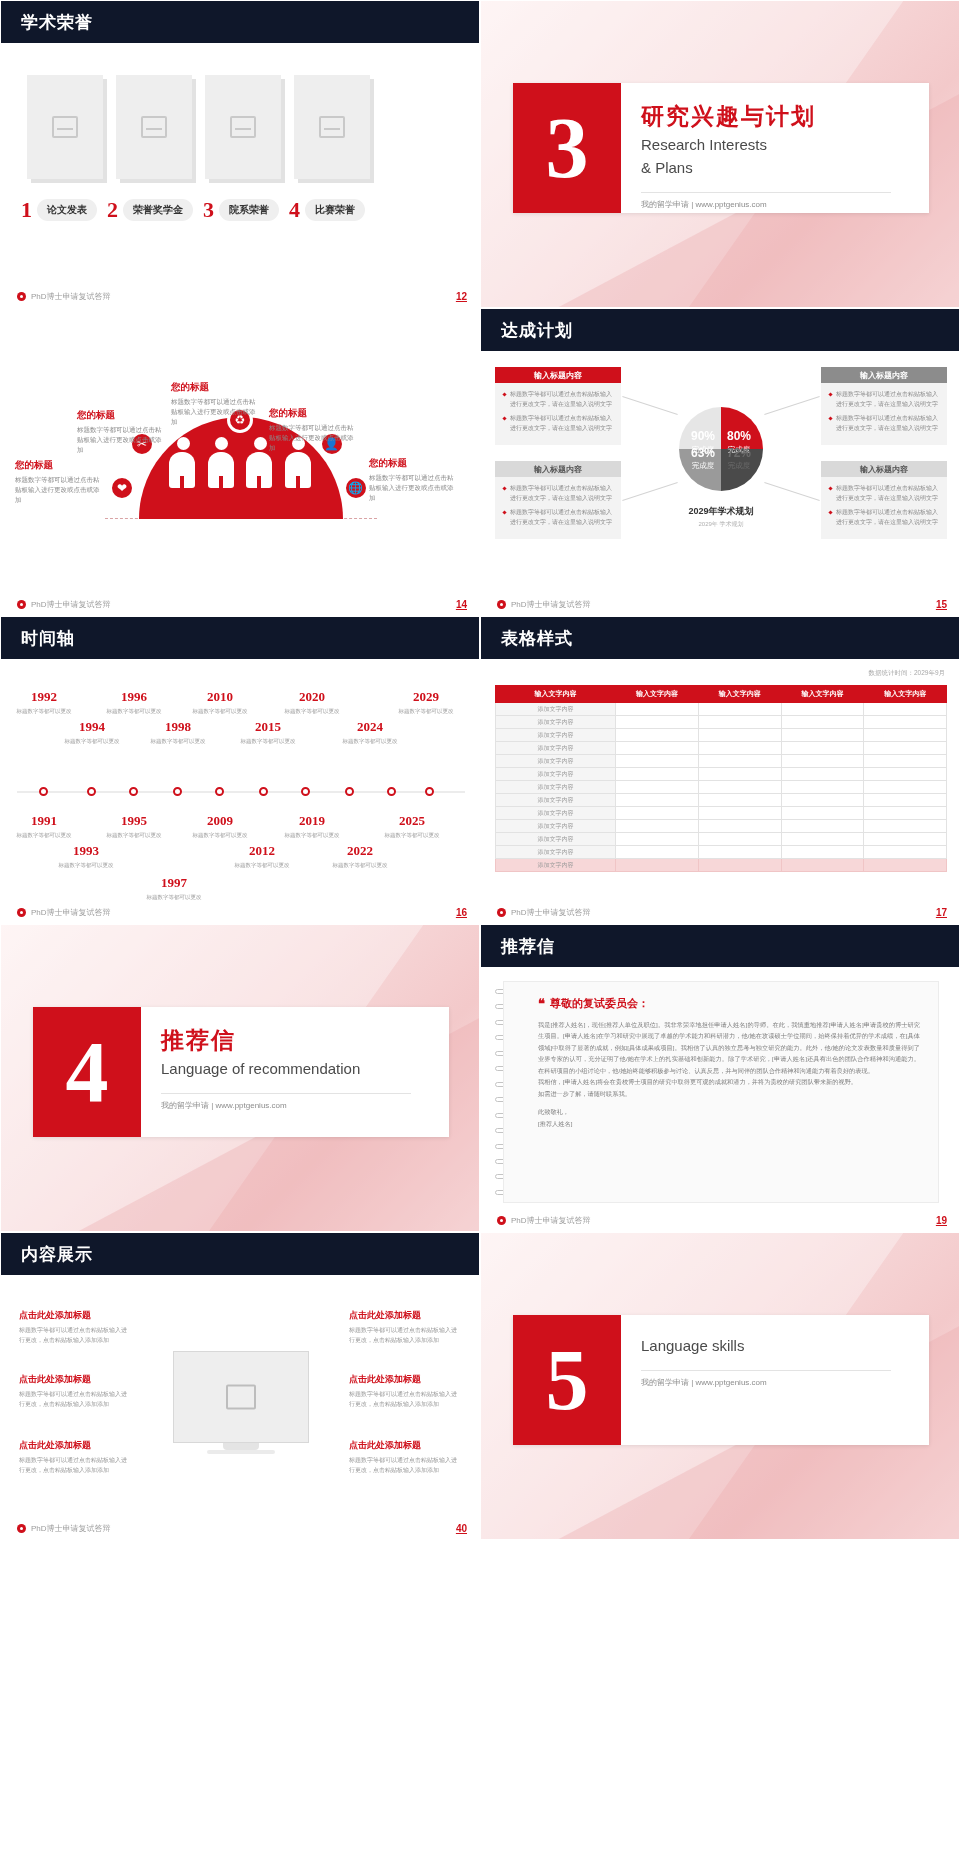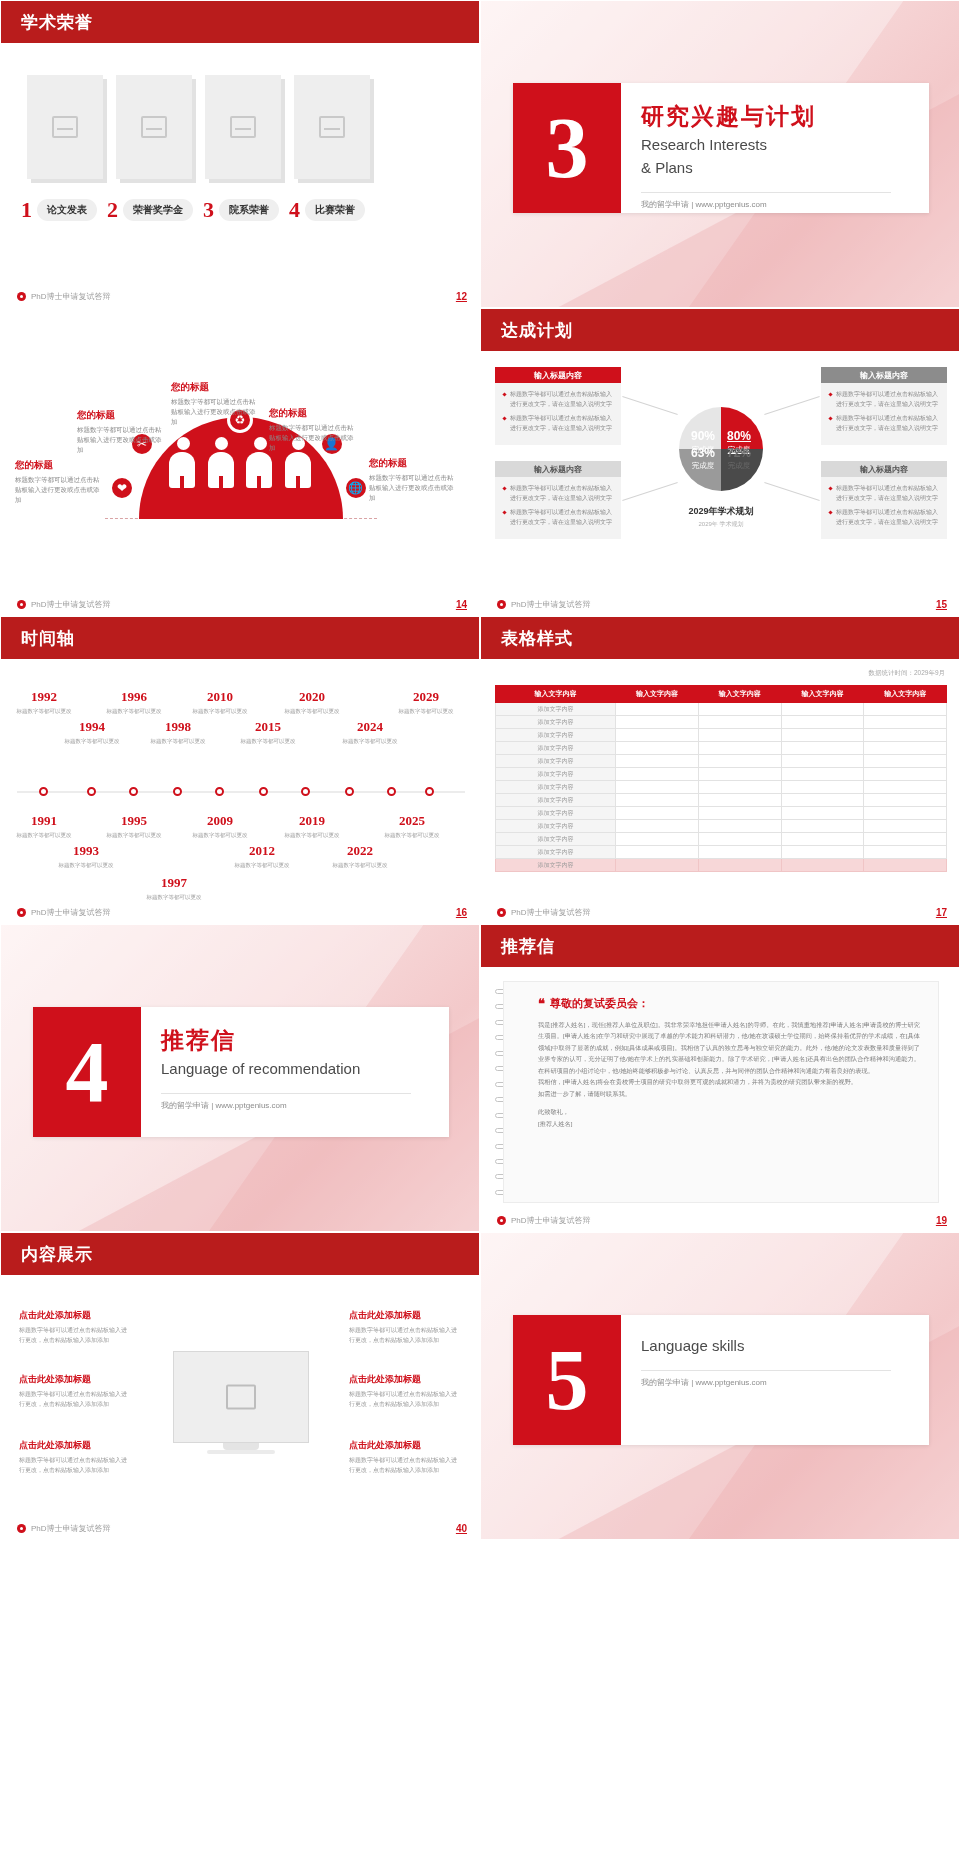--- a/index.html
+++ b/index.html
@@ -21,21 +21,21 @@
     background: #ffffff;
     overflow: hidden;
     border: 1px solid #ffffff;
   }
   
   .hdr-bar {
     position: absolute;
     left: 0; top: 0;
     width: 100%;
     height: 42px;
-    background: #b91c1c;
+    background: #0f172a;
     display: flex;
     align-items: center;
     padding-left: 20px;
   }
   .hdr-bar .t {
     color: #fff;
     font-size: 17px;
     font-weight: bold;
     letter-spacing: 1px;
   }
@@ -269,21 +269,21 @@
   }
   .pie {
     position: absolute;
     left: 198px; top: 98px;
     width: 84px; height: 84px;
     border-radius: 50%;
     background: conic-gradient(#cf101b 0 90deg, #4a4a4a 90deg 180deg, #9a9a9a 180deg 270deg, #e6e6e6 270deg 360deg);
   }
   .pie .seg { position: absolute; color: #fff; font-size: 7.5px; text-align: center; line-height: 1.3; }
   .pie .s1 { left: 12px; top: 22px; }
-  .pie .s2 { right: 12px; top: 22px; color:#fff;text-decoration:underline; }
+  .pie .s2 { right: 12px; top: 22px; color:#fff; }
   .pie .s3 { left: 12px; bottom: 20px; margin-top: 24px; }
   .pie .s4 { right: 12px; bottom: 20px; color: #6b6b6b; }
   .pie .big { font-size: 12px; font-weight: bold; display: block; }
   .pie-cap {
     position: absolute;
     left: 178px; top: 196px;
     width: 124px;
     text-align: center;
   }
   .pie-cap .a { font-size: 9px; color: #333; font-weight: bold; }

